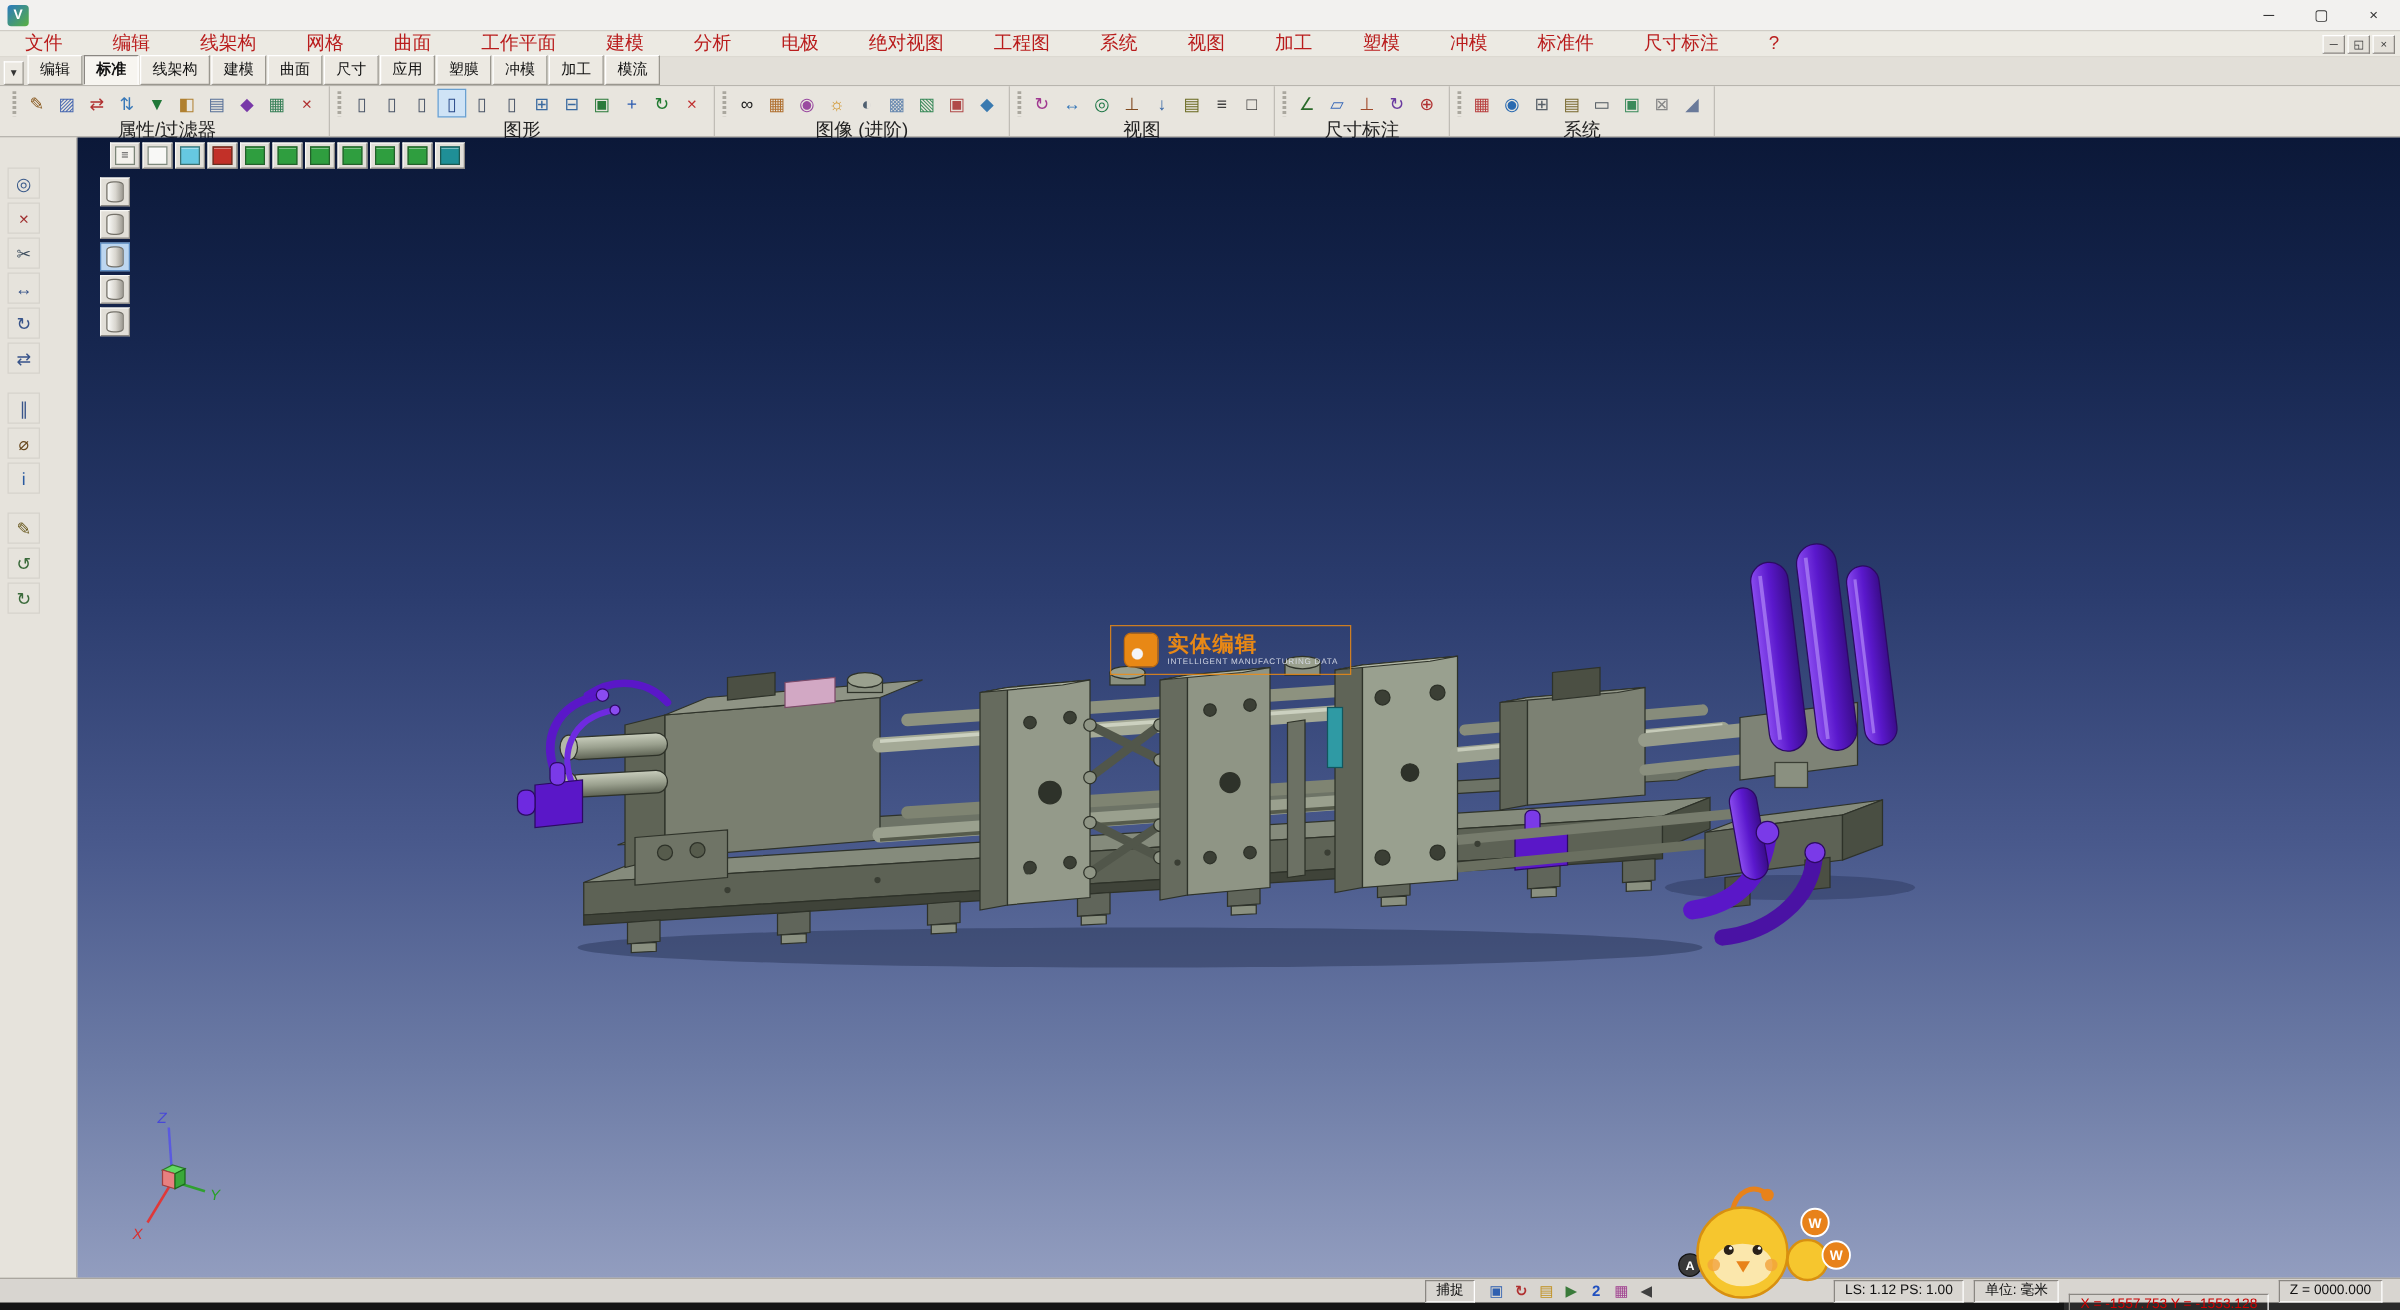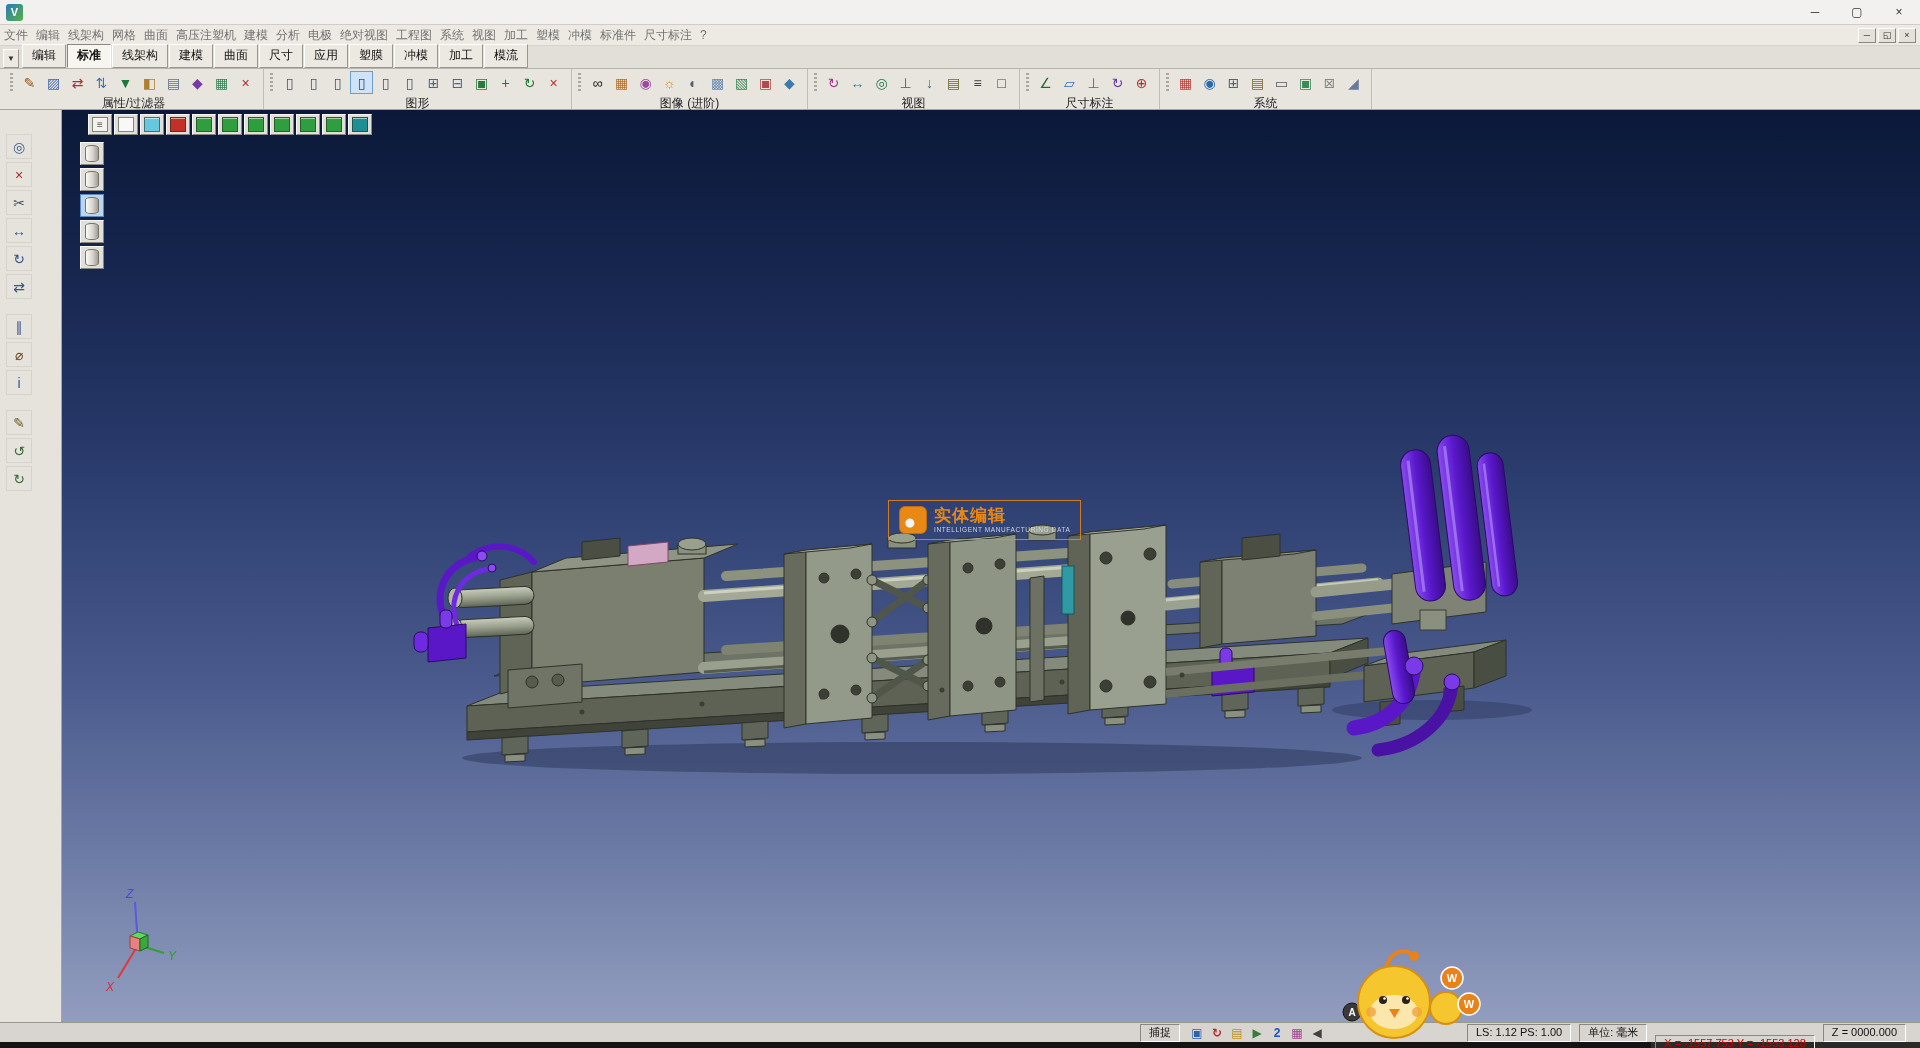--- a/index.html
+++ b/index.html
@@ -10,40 +10,40 @@
   
   .titlebar{height:25px;background:#f2f1ef;display:flex;align-items:center;border-bottom:1px solid #d0cdc6;box-sizing:border-box;position:relative;}
   .app-logo{width:17px;height:17px;margin-left:6px;background:linear-gradient(135deg,#2a7ac0,#5ab040);color:#fff;font-size:11px;font-weight:bold;display:flex;align-items:center;justify-content:center;border-radius:3px;}
   .title{position:absolute;left:0;right:0;text-align:center;font-size:12px;color:#1a1a1a;pointer-events:none;}
   .win-controls{margin-left:auto;display:flex;z-index:1;}
   .win-controls button{width:42px;height:24px;border:none;background:transparent;font-size:12px;color:#333;padding:0;}
 
   
   .menubar{height:21px;background:#eceae3;display:flex;align-items:center;border-bottom:1px solid #d6d3cc;box-sizing:border-box;}
   .menu-items{display:flex;}
-  .menu-item{padding:0 4px;font-size:12px;color:#737373;line-height:20px;white-space:nowrap;}
+  .menu-item{padding:0 20px;font-size:15px;color:#b91c1c;line-height:20px;white-space:nowrap;}
   .child-controls{margin-left:auto;display:flex;gap:2px;margin-right:4px;}
   .child-controls button{width:18px;height:15px;font-size:9px;line-height:1;background:#e4e1da;border:1px solid;border-color:#fff #8a8782 #8a8782 #fff;color:#333;padding:0;}
 
   
   .tabbar{height:23px;background:#e2dfd8;display:flex;align-items:flex-end;padding-left:3px;box-sizing:border-box;border-bottom:1px solid #b8b5ae;}
   .tab-dd{width:16px;height:19px;font-size:8px;background:#ece9e2;border:1px solid;border-color:#fff #9a978f #9a978f #fff;margin-right:3px;color:#333;padding:0;}
   .tabs{display:flex;}
   .tab{padding:2px 9px 3px;font-size:12px;background:#ece9e2;border:1px solid;border-color:#fff #9a978f #9a978f #fff;margin-right:1px;color:#111;white-space:nowrap;}
   .tab.active{background:#f7f5f0;border-color:#8a8782 #fff #f7f5f0 #8a8782;font-weight:bold;}
 
   
   .toolbar{height:41px;background:#e8e5de;display:flex;align-items:stretch;border-bottom:1px solid #a8a5a0;box-sizing:border-box;padding-left:4px;}
   .tb-group{display:flex;flex-direction:column;padding:2px 6px 0;border-right:1px solid #c0bdb6;}
   .tb-icons{display:flex;gap:1px;align-items:center;}
   .tb-icons::before{content:"";display:block;width:3px;height:20px;margin-right:4px;background:repeating-linear-gradient(180deg,#aaa79e 0 2px,transparent 2px 4px);}
   .tbi{width:23px;height:23px;background:transparent;border:1px solid transparent;padding:0;display:flex;align-items:center;justify-content:center;}
   .tbi.active{background:#cfe3f6;border-color:#6aa0d0;}
   .tbi-g{font-size:14px;line-height:1;}
-  .tb-label{font-size:12px;text-align:center;color:#222;margin-top:1px;white-space:nowrap;}
+  .tb-label{font-size:15px;text-align:center;color:#222;margin-top:1px;white-space:nowrap;}
 
   
   .main{display:flex;height:912px;}
   .sidebar{width:62px;background:#e6e3dc;border-right:1px solid #a8a5a0;box-sizing:border-box;display:flex;flex-direction:column;align-items:flex-start;padding:24px 0 0 6px;gap:3px;}
   .sbi{width:26px;height:25px;background:#e6e3dc;border:1px solid #d6d3cc;display:flex;align-items:center;justify-content:center;padding:0;}
   .sbi:nth-child(7),.sbi:nth-child(10){margin-top:12px;}
   .sbi-g{font-size:14px;line-height:1;}
 
   .viewport{position:relative;flex:1;overflow:hidden;background:linear-gradient(180deg,#0b1838 0%,#16264f 18%,#2b3c6e 40%,#49598c 62%,#6d7ca6 82%,#929dbf 100%);}
   .scene{position:absolute;left:0;top:0;}
@@ -105,21 +105,21 @@
     </span>
   </div>
 
   <div class="menubar">
     <div class="menu-items">
         <div class="menu-item">文件</div>
         <div class="menu-item">编辑</div>
         <div class="menu-item">线架构</div>
         <div class="menu-item">网格</div>
         <div class="menu-item">曲面</div>
-        <div class="menu-item">高压注塑机</div>
+        <div class="menu-item">工作平面</div>
         <div class="menu-item">建模</div>
         <div class="menu-item">分析</div>
         <div class="menu-item">电极</div>
         <div class="menu-item">绝对视图</div>
         <div class="menu-item">工程图</div>
         <div class="menu-item">系统</div>
         <div class="menu-item">视图</div>
         <div class="menu-item">加工</div>
         <div class="menu-item">塑模</div>
         <div class="menu-item">冲模</div>

